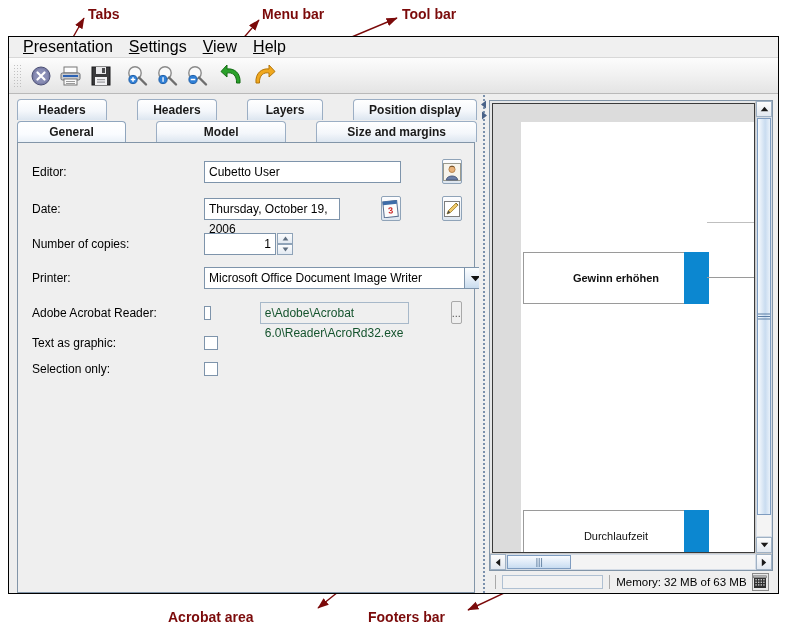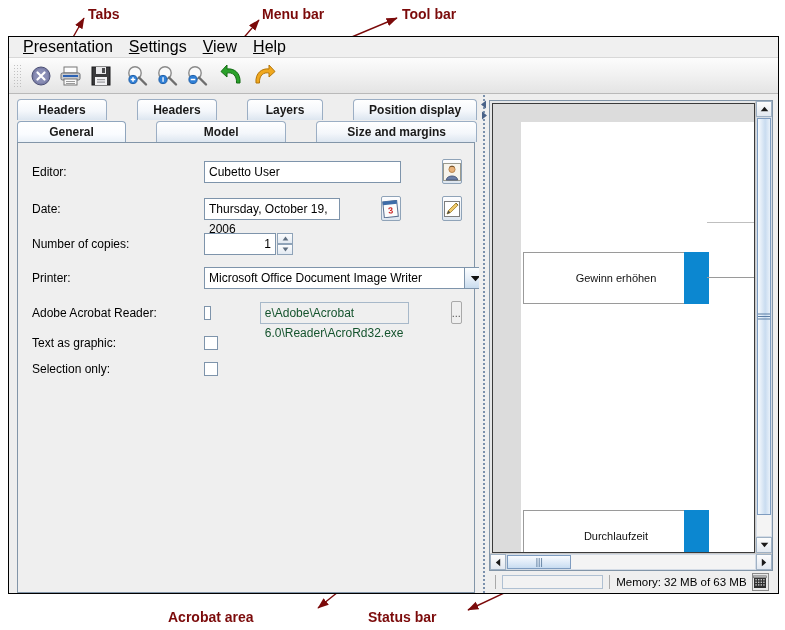--- a/index.html
+++ b/index.html
@@ -197,21 +197,21 @@
   <circle cx="574" cy="403" r="5.5" fill="#7B0A0A"></circle>
 
   <line x1="536" y1="578" x2="468" y2="610" stroke="#7B0A0A" stroke-width="1.4" marker-end="url(#ar)"></line>
   <circle cx="536" cy="578" r="5.5" fill="#7B0A0A"></circle>
 </svg>
 
 <div class="anno-label" style="left:88px;top:6px;">Tabs</div>
 <div class="anno-label" style="left:262px;top:6px;">Menu bar</div>
 <div class="anno-label" style="left:402px;top:6px;">Tool bar</div>
 <div class="anno-label" style="left:168px;top:609px;">Acrobat area</div>
-<div class="anno-label" style="left:368px;top:609px;">Status bar</div>
+<div class="anno-label" style="left:368px;top:609px;">Footers bar</div>
 
 <div id="app-window">
 
   <div id="menu-bar">
     <div class="menu-item"><span class="mn">P</span><span>resentation</span></div>
     <div class="menu-item"><span class="mn">S</span><span>ettings</span></div>
     <div class="menu-item"><span class="mn">V</span><span>iew</span></div>
     <div class="menu-item"><span class="mn">H</span><span>elp</span></div>
   </div>
 
@@ -405,21 +405,21 @@
           <path d="M2,0.5 L2,8.5 L7,4.5 z" fill="#4A6288"></path>
         </svg>
     </div>
 
     <div id="preview-pane">
       <div id="preview-outer">
 
         <div class="pv-row">
           <div id="preview-canvas">
             <div class="page">
-              <div class="shape" style="left:2px;top:130px;width:184px;height:50px;">
+              <div class="shape" style="left:2px;top:130px;width:184px;height:50px;font-weight:bold;">
                 <span>Gewinn erhöhen</span>
                 <span class="bar"></span>
               </div>
               <div class="connector" style="left:186px;top:155px;width:140px;"></div>
               <div class="shape" style="left:2px;top:388px;width:184px;height:50px;">
                 <span>Durchlaufzeit</span>
                 <span class="bar"></span>
               </div>
 
               <div class="connector" style="left:186px;top:100px;width:200px;height:1px;background:#BFBFBF;"></div>

